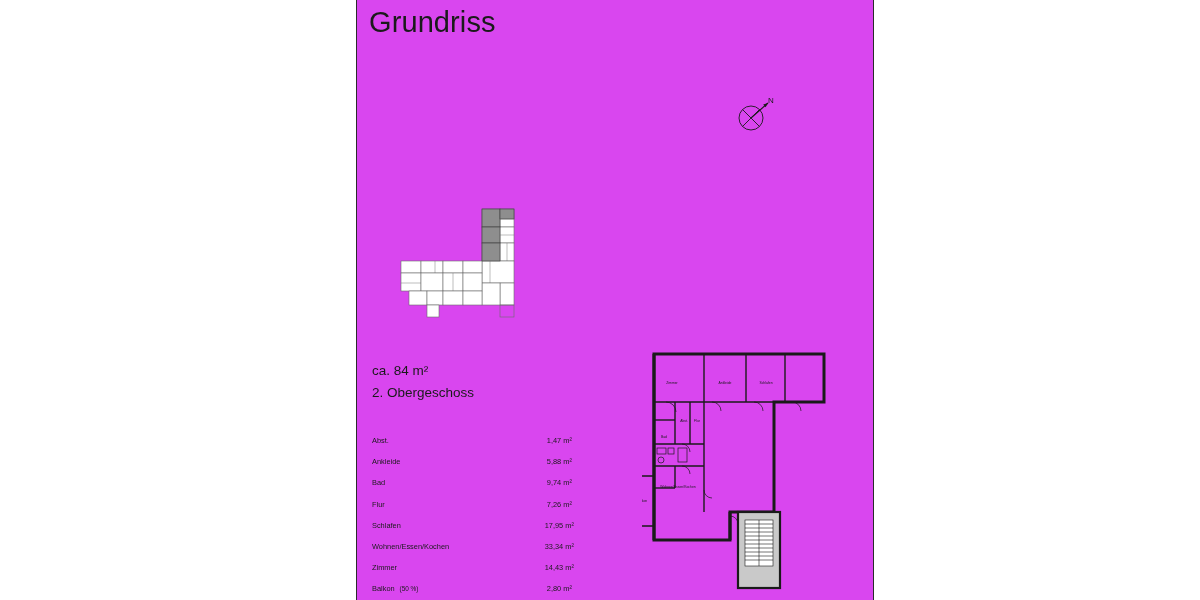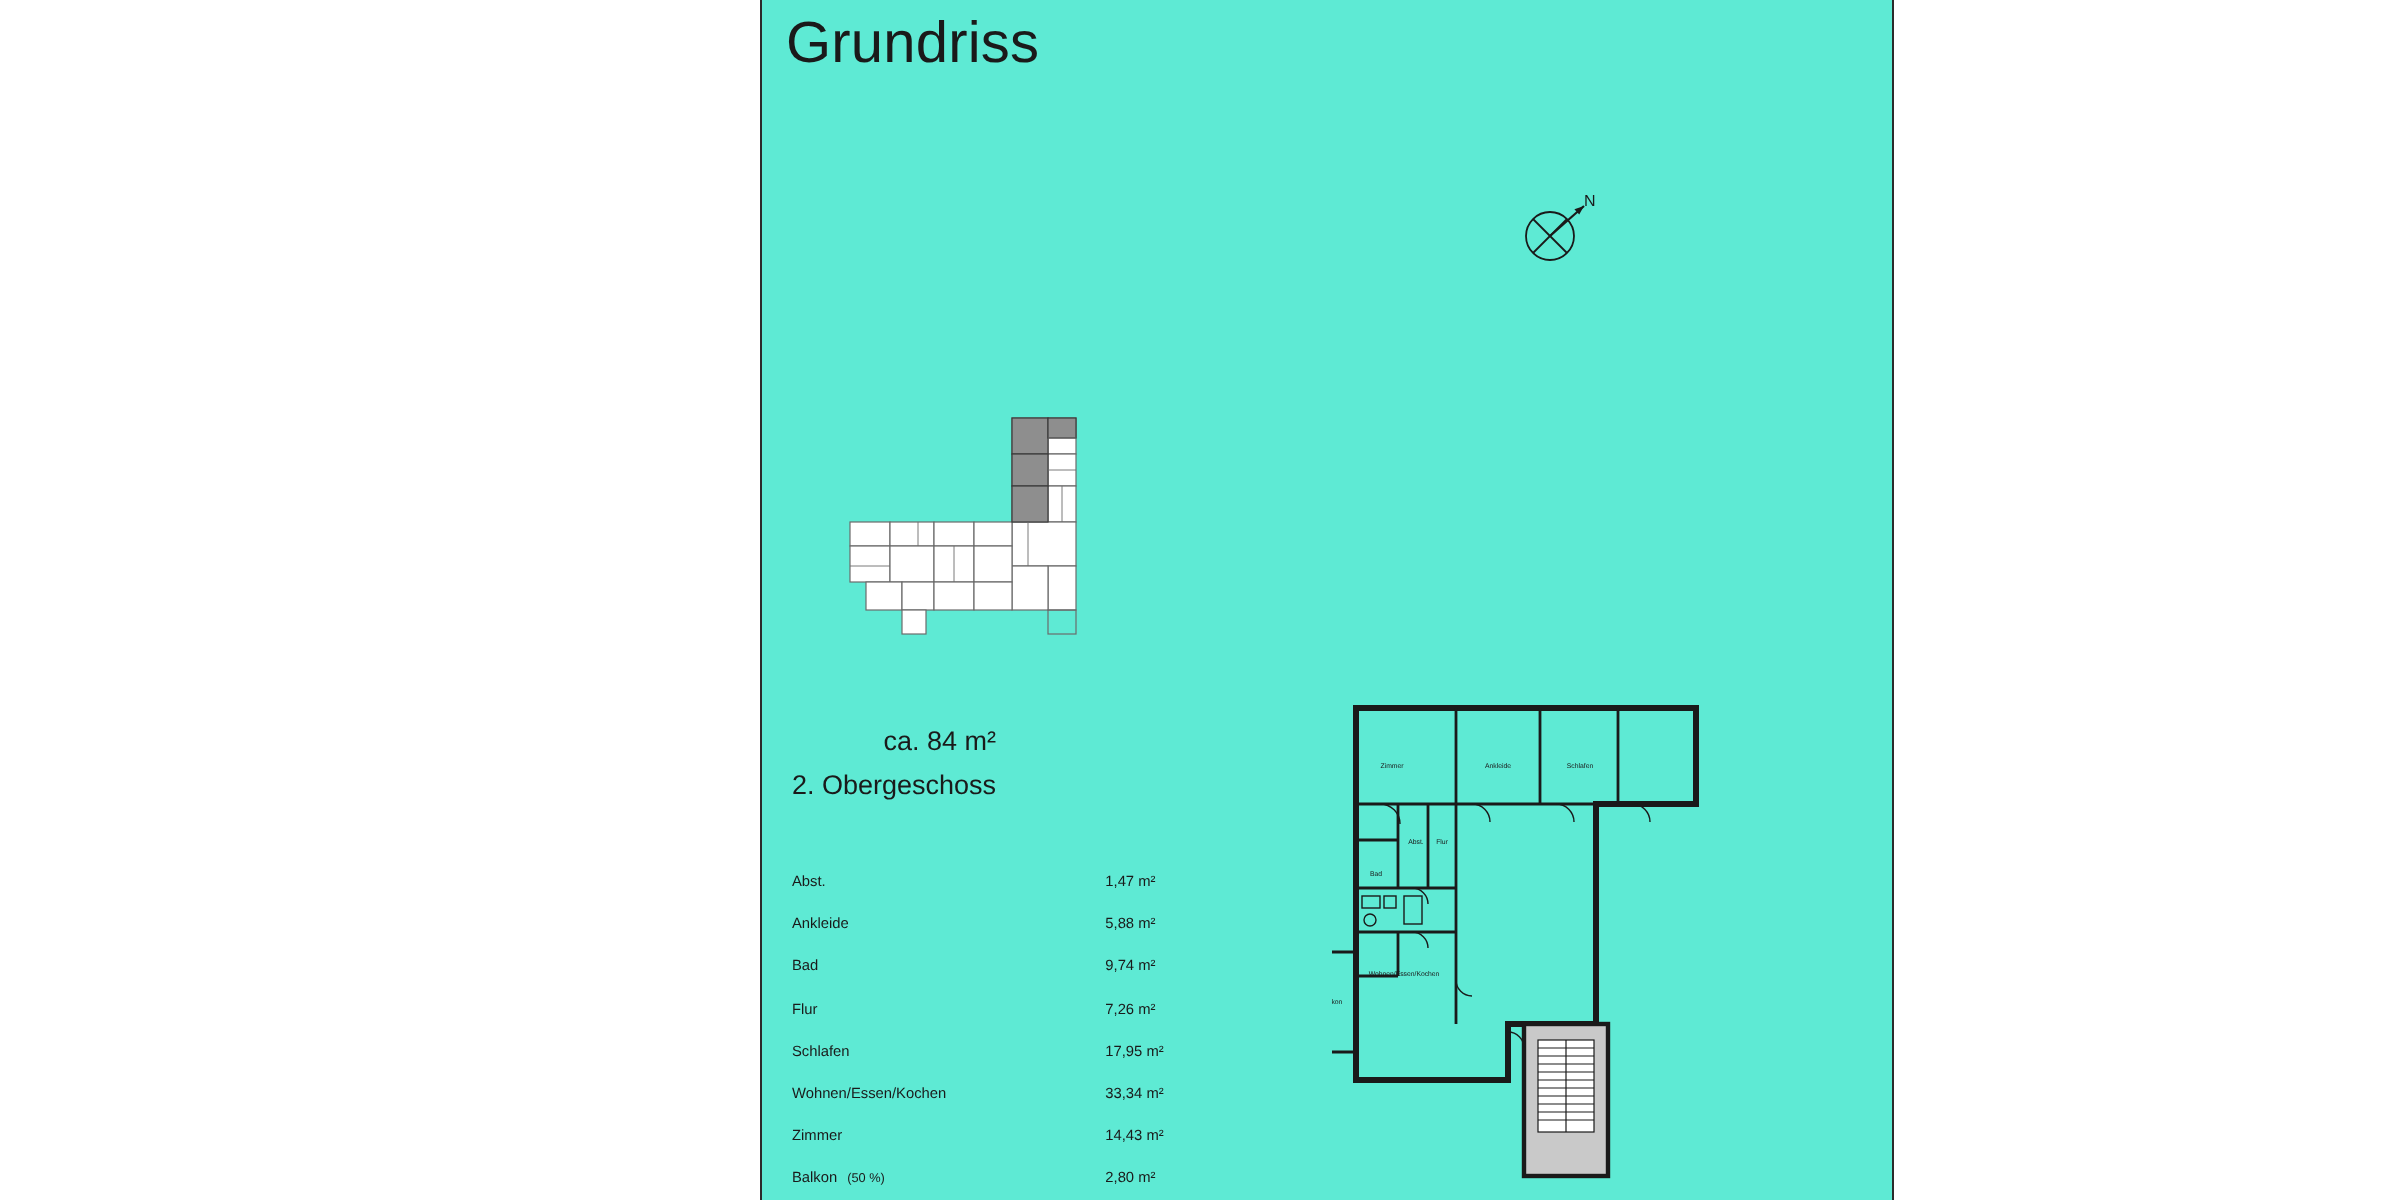--- a/index.html
+++ b/index.html
@@ -5,23 +5,23 @@
   * { box-sizing: border-box; }
   html, body {
     margin: 0; padding: 0;
     width: 1200px; height: 600px;
     background: #ffffff;
     font-family: "Liberation Sans", sans-serif;
     overflow: hidden;
   }
   #sheet {
     position: absolute;
-    left: 380px; top: 0;
-    width: 567px; height: 600px;
-    background: #5eead4;
+    left: 356px; top: 0;
+    width: 518px; height: 600px;
+    background: #d946ef;
     border-left: 1px solid #2b2b2b;
     border-right: 1px solid #2b2b2b;
   }
   
   #title {
     position: absolute;
     left: 12px; top: 2px;
     width: 300px;
   }
   #title div {
@@ -45,21 +45,21 @@
   }
   
   #keyplan {
     position: absolute;
     left: 42px; top: 205px;
     width: 140px; height: 125px;
   }
   
   #areainfo {
     position: absolute;
-    left: 15px; top: 360px; text-align: right;
+    left: 15px; top: 360px;
   }
   #areainfo div {
     font-size: 13.5px;
     line-height: 22px;
     color: #1a1a1a;
     white-space: nowrap;
   }
   
   #schedule {
     position: absolute;
@@ -71,21 +71,21 @@
     width: 100%;
   }
   #schedule td {
     font-size: 7.4px;
     color: #1a1a1a;
     padding: 0 0 12.2px 0;
     vertical-align: top;
     white-space: nowrap;
   }
   #schedule td.name { text-align: left; }
-  #schedule td.val { text-align: left; padding-right: 2px; }
+  #schedule td.val { text-align: center; padding-right: 2px; }
   #schedule td .pct { font-size: 6.4px; padding-left: 5px; }
   
   #floorplan {
     position: absolute;
     left: 285px; top: 340px;
     width: 190px; height: 260px;
   }
   .lbl {
     font-size: 3.4px;
     fill: #1a1a1a;

